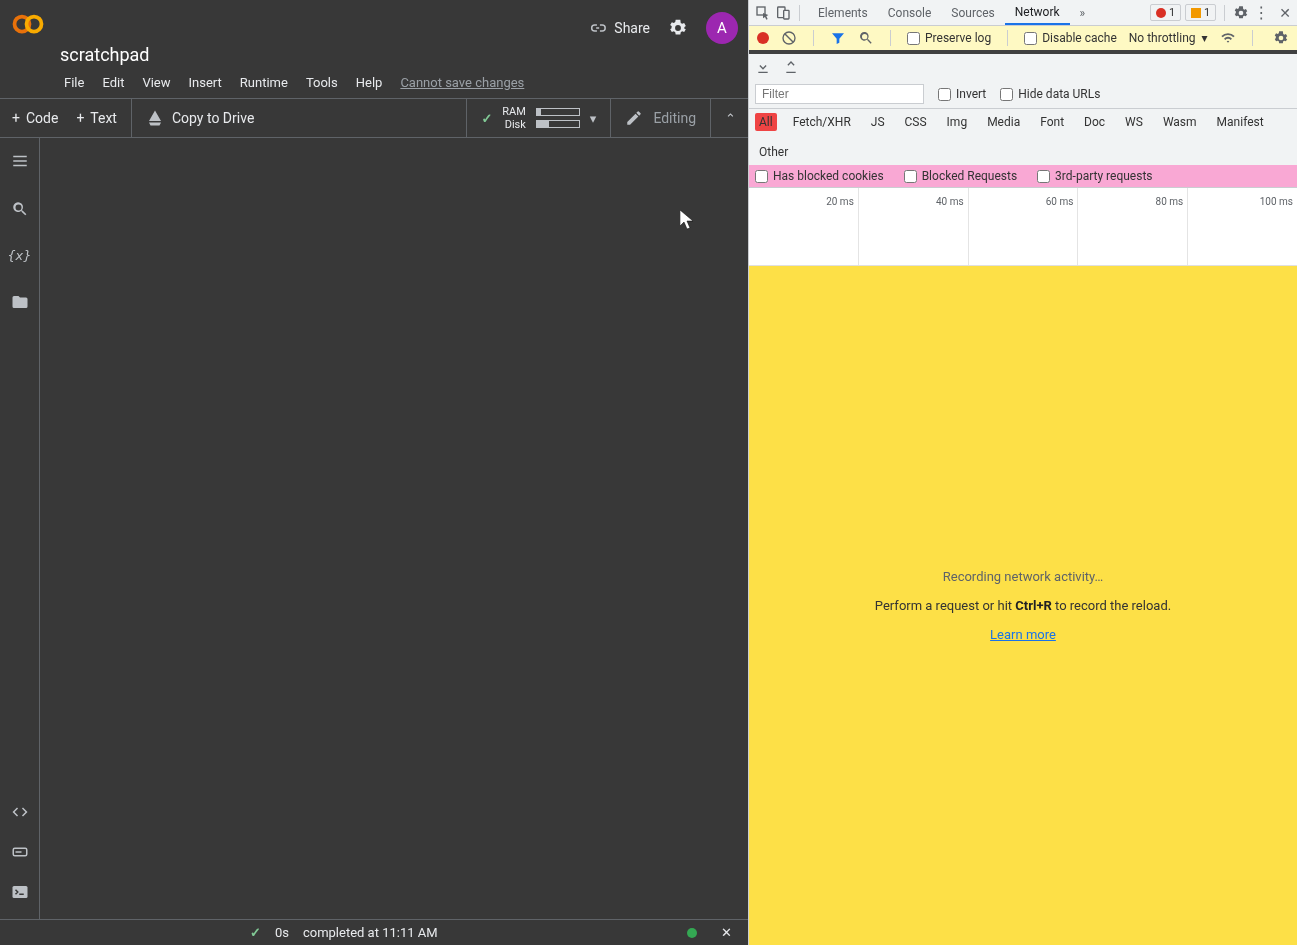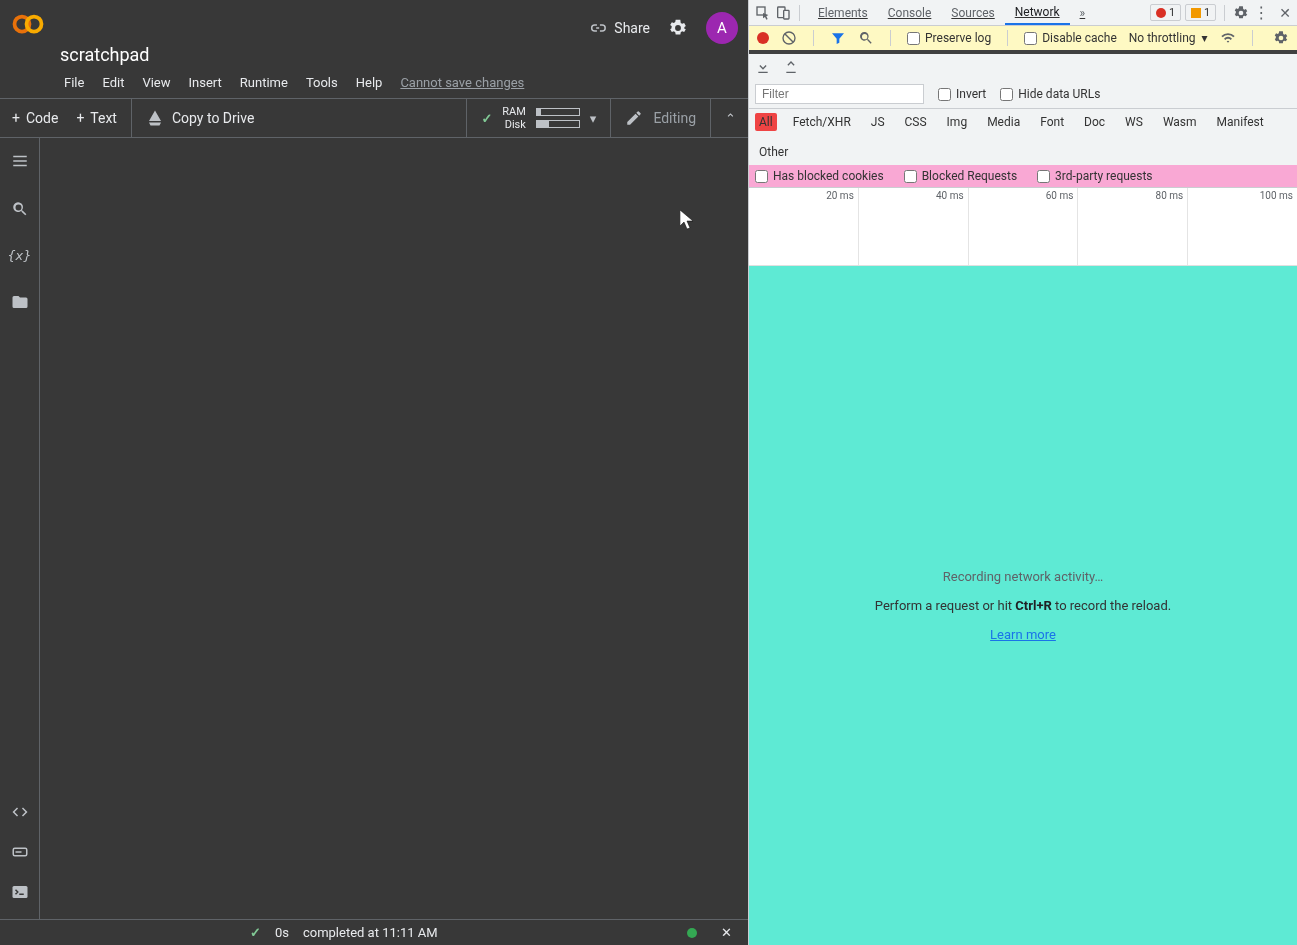--- a/index.html
+++ b/index.html
@@ -45,21 +45,21 @@
 .cursor { position:absolute; left:640px; top:72px; width:14px; height:18px; }
 .cursor svg { fill:#fff; stroke:#fff; }
 
 
 .status { height:26px; background:#383838; border-top:1px solid #5f6368; display:flex; align-items:center; padding:0 16px 0 250px; gap:14px; font-size:13px; }
 .status .dot { width:10px; height:10px; border-radius:50%; background:#34a853; margin-left:auto; }
 .status .x { color:#e8eaed; margin-left:10px; }
 
 
 .dt-top { height:26px; background:#f1f3f4; border-bottom:1px solid #cacdd1; display:flex; align-items:center; padding:0 6px; gap:4px; }
-.dt-tabs { display:flex; align-items:flex-end; height:100%; flex:1;text-decoration:underline; }
+.dt-tabs { display:flex; align-items:flex-end; height:100%; flex:1; }
 .dt-tab { padding:0 10px; height:100%; display:flex; align-items:center; color:#5f6368; font-size:12px; }
 .dt-tab.active { color:#202124; border-bottom:2px solid #1a73e8; }
 .dt-badge { display:flex; align-items:center; gap:3px; padding:1px 5px; border:1px solid #cacdd1; font-size:11px; border-radius:2px; background:#f1f3f4; color:#333; }
 .dt-badge.err::before { content:""; width:10px; height:10px; border-radius:50%; background:#d93025; }
 .dt-badge.warn::before { content:""; width:10px; height:10px; background:#f29900; }
 .dicon { width:16px; height:16px; fill:#5f6368; color:#5f6368; }
 .vdiv { width:1px; height:16px; background:#cacdd1; margin:0 4px; }
 
 
 .nt-bar { height:28px; display:flex; align-items:center; border-bottom:4px solid #404040; padding:0 8px; gap:12px; background:#fef9c3; }
@@ -73,24 +73,24 @@
 .flt-input { flex:0 0 164px; height:20px; border:1px solid #cacdd1; padding:0 6px; font-size:12px; color:#5f6368; background:#fff; }
 .type-row { display:flex; align-items:center; padding:4px 6px; gap:12px; font-size:12px; color:#333; background:#f1f3f4; flex-wrap:wrap; }
 .type-row span { padding:2px 4px; border-radius:2px; }
 .type-row span.sel { background:#ef4444; }
 .chk-row { display:flex; align-items:center; padding:4px 6px; gap:20px; font-size:12px; color:#333; border-bottom:1px solid #cacdd1; background:#f9a8d4; }
 
 
 .wf { height:78px; border-bottom:1px solid #e0e0e0; background:#fff; position:relative; display:flex; }
 .wf-col { flex:1; border-right:1px solid #e4e4e4; position:relative; }
 .wf-col:last-child { border-right:none; }
-.wf-lbl { position:absolute; top:2px; right:4px; font-size:10px; color:#5f6368; }
-
-
-.empty { flex:1; background:#5eead4; display:flex; flex-direction:column; align-items:center; justify-content:center; gap:14px; font-size:13px; color:#5f6368; }
+.wf-lbl { position:absolute; top:8px; right:4px; font-size:10px; color:#5f6368; }
+
+
+.empty { flex:1; background:#fde047; display:flex; flex-direction:column; align-items:center; justify-content:center; gap:14px; font-size:13px; color:#5f6368; }
 .empty .ln2 { font-size:13px; color:#333; }
 .empty .ln2 b { font-weight:bold; color:#202124; }
 .empty a { color:#1a73e8; text-decoration:underline; }
 
 input[type=checkbox]{ width:13px; height:13px; }
 </style>
 </head>
 <body>
 
 <div class="colab">

